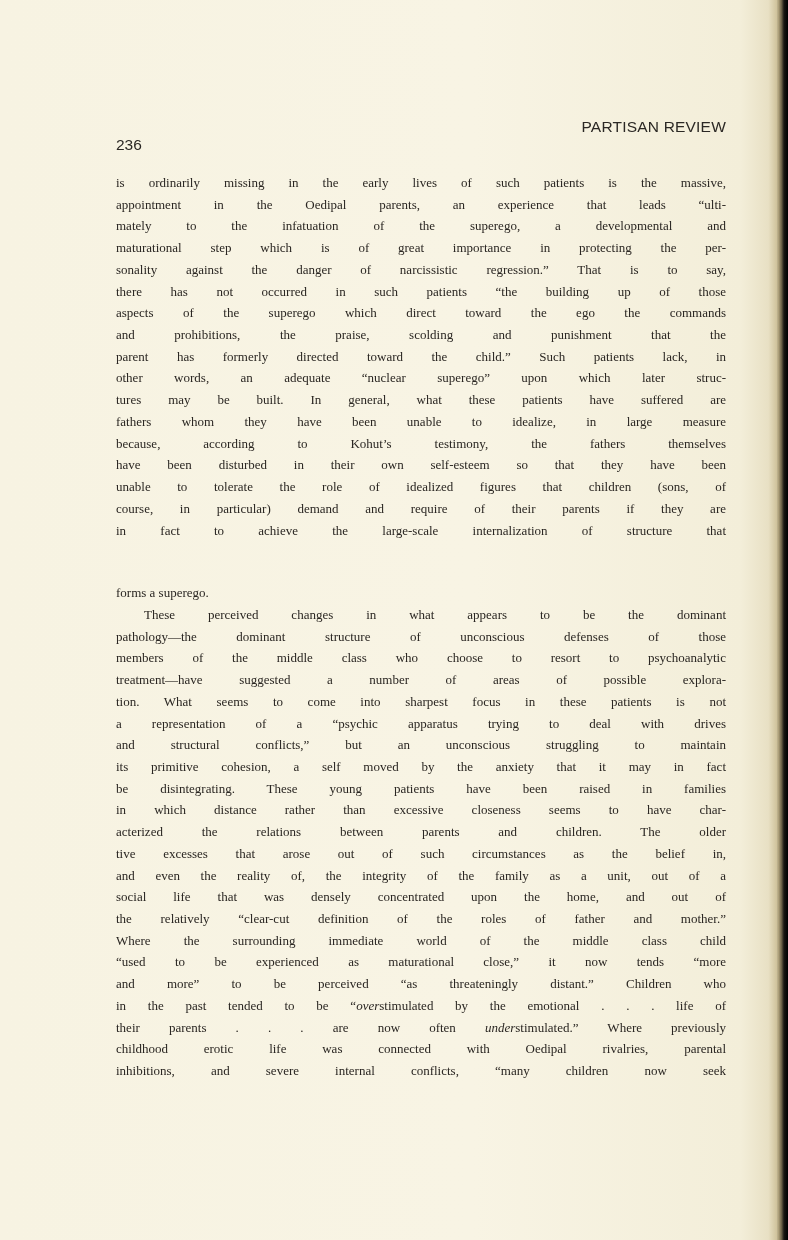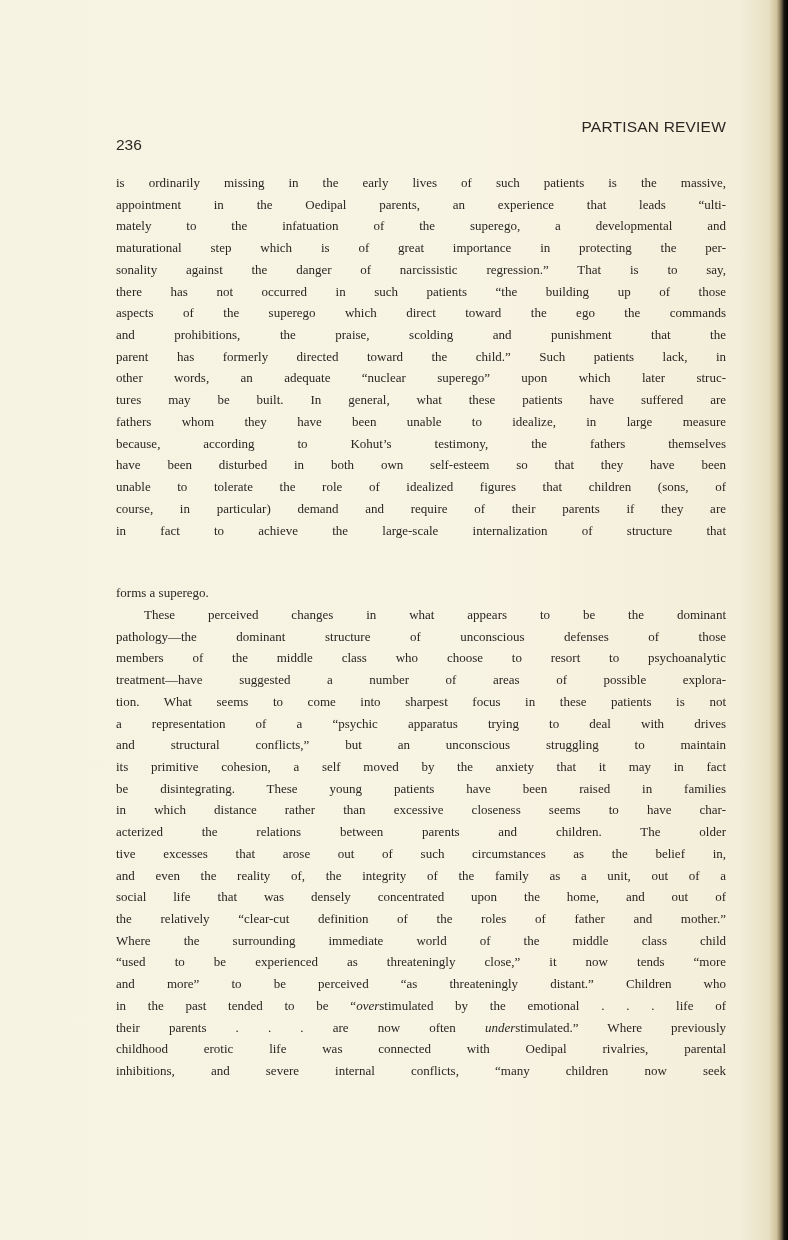--- a/index.html
+++ b/index.html
@@ -52,42 +52,42 @@
       <span class="line">maturational step which is of great importance in protecting the per-</span>
       <span class="line">sonality against the danger of narcissistic regression.” That is to say,</span>
       <span class="line">there has not occurred in such patients “the building up of those</span>
       <span class="line">aspects of the superego which direct toward the ego the commands</span>
       <span class="line">and prohibitions, the praise, scolding and punishment that the</span>
       <span class="line">parent has formerly directed toward the child.” Such patients lack, in</span>
       <span class="line">other words, an adequate “nuclear superego” upon which later struc-</span>
       <span class="line">tures may be built. In general, what these patients have suffered are</span>
       <span class="line">fathers whom they have been unable to idealize, in large measure</span>
       <span class="line">because, according to Kohut’s testimony, the fathers themselves</span>
-      <span class="line">have been disturbed in both own self-esteem so that they have been</span>
+      <span class="line">have been disturbed in their own self-esteem so that they have been</span>
       <span class="line">unable to tolerate the role of idealized figures that children (sons, of</span>
       <span class="line">course, in particular) demand and require of their parents if they are</span>
       <span class="line">in fact to achieve the large-scale internalization of structure that</span>
       <span class="line last">forms a superego.</span>
       <span class="line indent">These perceived changes in what appears to be the dominant</span>
       <span class="line">pathology—the dominant structure of unconscious defenses of those</span>
       <span class="line">members of the middle class who choose to resort to psychoanalytic</span>
       <span class="line">treatment—have suggested a number of areas of possible explora-</span>
       <span class="line">tion. What seems to come into sharpest focus in these patients is not</span>
       <span class="line">a representation of a “psychic apparatus trying to deal with drives</span>
       <span class="line">and structural conflicts,” but an unconscious struggling to maintain</span>
       <span class="line">its primitive cohesion, a self moved by the anxiety that it may in fact</span>
       <span class="line">be disintegrating. These young patients have been raised in families</span>
       <span class="line">in which distance rather than excessive closeness seems to have char-</span>
       <span class="line">acterized the relations between parents and children. The older</span>
       <span class="line">tive excesses that arose out of such circumstances as the belief in,</span>
       <span class="line">and even the reality of, the integrity of the family as a unit, out of a</span>
       <span class="line">social life that was densely concentrated upon the home, and out of</span>
       <span class="line">the relatively “clear-cut definition of the roles of father and mother.”</span>
       <span class="line">Where the surrounding immediate world of the middle class child</span>
-      <span class="line">“used to be experienced as threateningly close,” it now tends “more</span>
+      <span class="line">“used to be experienced as maturational close,” it now tends “more</span>
       <span class="line">and more” to be perceived “as threateningly distant.” Children who</span>
       <span class="line"><span>in the past tended to be “</span><i>over</i><span>stimulated by the emotional . . . life of</span></span>
       <span class="line"><span>their parents . . . are now often </span><i>under</i><span>stimulated.” Where previously</span></span>
       <span class="line">childhood erotic life was connected with Oedipal rivalries, parental</span>
       <span class="line">inhibitions, and severe internal conflicts, “many children now seek</span>
     </div>
   <div class="edge"></div>
 </div>
 
 </body></html>

